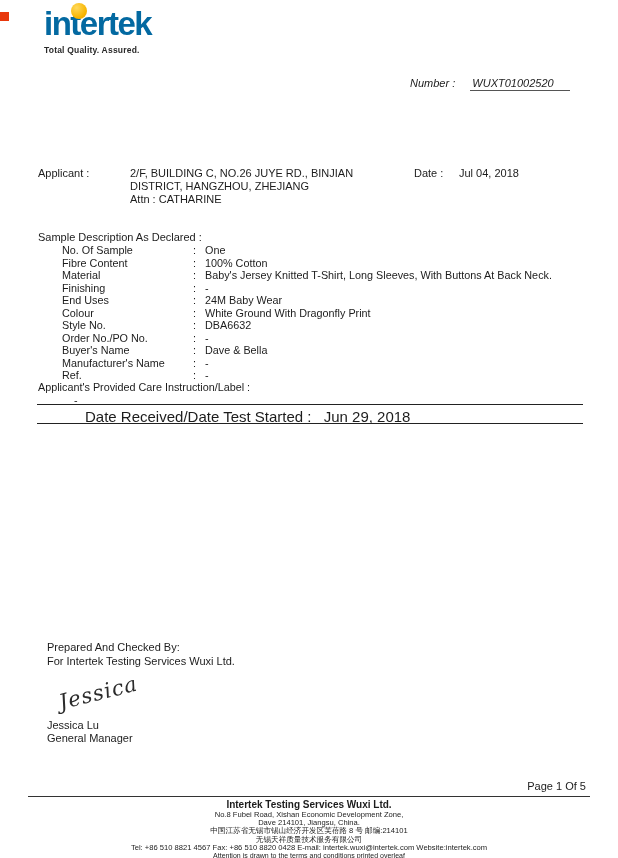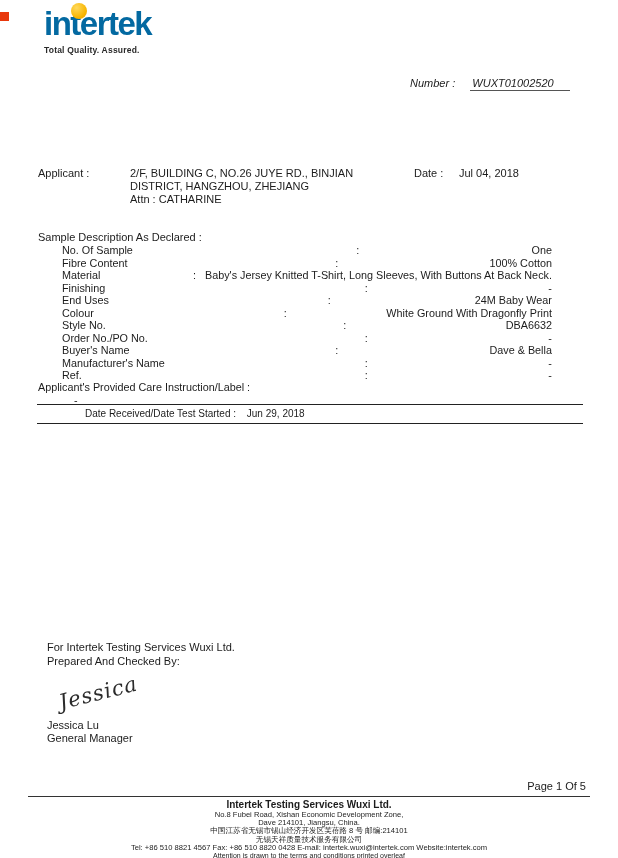--- a/index.html
+++ b/index.html
@@ -19,30 +19,30 @@
   .number-row{position:absolute;top:77px;left:410px;font-size:11px;white-space:nowrap;font-style:italic;}
   .num-value{margin-left:12px;border-bottom:1px solid #555;padding:0 16px 1px 2px;}
   
   .applicant-label{position:absolute;left:38px;top:167px;font-size:11px;}
   .applicant-lines{position:absolute;left:130px;top:167px;font-size:11px;line-height:13px;white-space:nowrap;}
   .date-label{position:absolute;left:414px;top:167px;font-size:11px;}
   .date-value{position:absolute;left:459px;top:167px;font-size:11px;white-space:nowrap;}
   
   .sample-title{position:absolute;left:38px;top:231px;font-size:11px;}
   .sample-rows{position:absolute;left:62px;top:244px;font-size:10.8px;}
-  .srow{display:flex;line-height:12.55px;white-space:nowrap;justify-content:space-between;}
+  .srow{display:flex;line-height:12.55px;white-space:nowrap;}
   .slabel{width:131px;}
   .scolon{width:12px;}
   .care-title{position:absolute;left:38px;top:381px;font-size:10.8px;}
   .care-value{position:absolute;left:74px;top:394px;font-size:10.8px;}
   
   .rule{position:absolute;left:37px;width:546px;border-top:1px solid #222;height:0;}
   .rule-1{top:404px;}
   .rule-2{top:423px;}
-  .received-row{position:absolute;left:38px;top:408px;font-size:10px;white-space:nowrap;padding-left:47px;}
+  .received-row{position:absolute;left:38px;top:408px;font-size:15px;white-space:nowrap;padding-left:47px;}
   .received-value{margin-left:8px;}
   
   .prepared{position:absolute;left:47px;top:641px;font-size:11px;line-height:13.5px;white-space:nowrap;}
   .signature{position:absolute;left:58px;top:681px;font-family:"DejaVu Serif",serif;font-style:italic;
     font-size:21px;color:#2b2b2b;transform:rotate(-14deg);letter-spacing:1px;}
   .signer-name{position:absolute;left:47px;top:719px;font-size:11px;}
   .signer-title{position:absolute;left:47px;top:732px;font-size:11px;}
   
   .page-number{position:absolute;right:32px;top:780px;font-size:11px;}
   .footer-rule{position:absolute;top:796px;left:28px;right:28px;border-top:1px solid #333;height:0;}
@@ -142,22 +142,22 @@
   <div class="care-value">-</div>
 
   <div class="rule rule-1"></div>
   <div class="received-row">
     <span>Date Received/Date Test Started :</span>
     <span class="received-value">Jun 29, 2018</span>
   </div>
   <div class="rule rule-2"></div>
 
   <div class="prepared">
+    <div>Prepared And Checked By:</div>
     <div>For Intertek Testing Services Wuxi Ltd.</div>
-    <div>Prepared And Checked By:</div>
   </div>
 
   <div class="signature">Jessica</div>
   <div class="signer-name">Jessica Lu</div>
   <div class="signer-title">General Manager</div>
 
   <div class="page-number">Page 1 Of 5</div>
   <div class="footer-rule"></div>
 
   <div class="footer">

